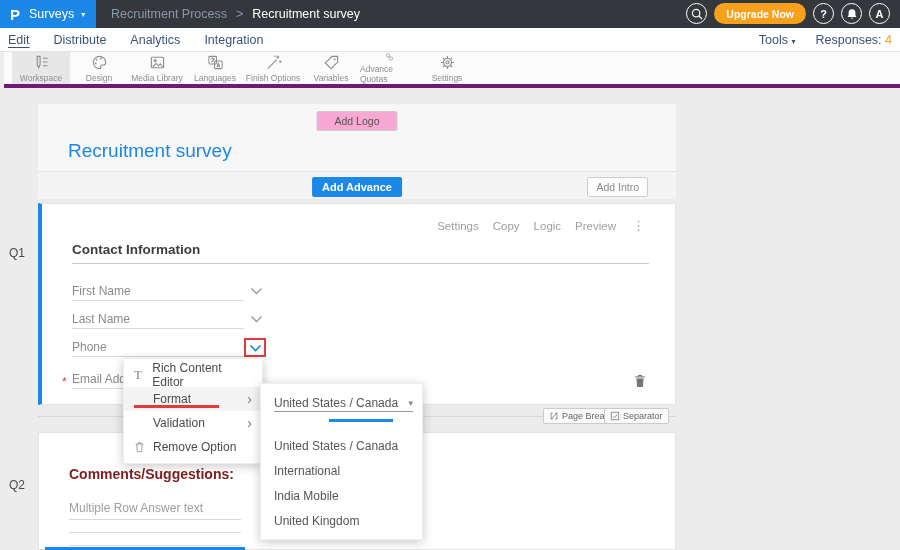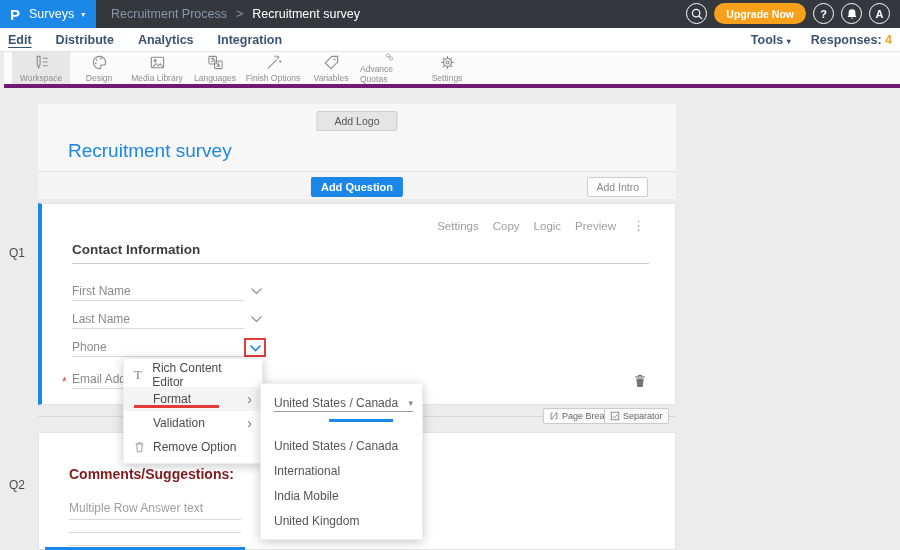--- a/index.html
+++ b/index.html
@@ -15,21 +15,21 @@
   .crumbs { margin-left:15px; font-size:12.5px; color:#8798ab; display:flex; gap:9px; align-items:center; }
   .crumb-current { color:#fff; }
   .top-right { position:absolute; right:10px; top:3px; display:flex; gap:7px; align-items:center; }
   .circle-btn { width:21px; height:21px; border:1.5px solid #fff; border-radius:50%; color:#fff;
     display:flex; align-items:center; justify-content:center; font-size:11px; font-weight:bold; cursor:pointer; }
   .upgrade-btn { height:21px; border-radius:11px; background:#f7a01b; color:#fff; font-size:10.5px; font-weight:bold;
     padding:0 12px; display:flex; align-items:center; cursor:pointer; }
 
   
   .tabbar { position:absolute; top:28px; left:0; width:900px; height:24px; background:#fff; border-bottom:1px solid #e3e3e3;
-    display:flex; align-items:center; padding:0 8px; font-size:12.5px; font-weight:700; color:#3a5375; z-index:5; }
+    display:flex; align-items:center; padding:0 8px; font-size:12.5px; font-weight:400; color:#3a5375; z-index:5; }
   .tab { margin-right:24px; cursor:pointer; }
   .tab.active { text-decoration:underline; text-underline-offset:3px; }
   .tab-right { margin-left:auto; display:flex; gap:20px; align-items:flex-start; }
   .tools-link { cursor:pointer; }
   .tools-caret { font-size:8px; }
   .responses { cursor:default; }
   .responses .count { color:#f7a01b; }
 
   
   .ribbon { position:absolute; top:52px; left:4px; width:900px; height:36px; background:#fbfbfb; border-bottom:4px solid #701a75;
@@ -41,21 +41,21 @@
   .saved-text { position:absolute; left:550px; top:63px; width:90px; text-align:right; font-size:10.5px; font-style:italic; color:#777; }
   .url-box { position:absolute; left:651px; top:59px; width:176px; height:22px; background:#fff; border:1px solid #ccc;
     display:flex; align-items:center; padding:0 5px; }
   .url-text { flex:1; font-size:10px; color:#555; white-space:nowrap; overflow:hidden; }
   .preview-btn { position:absolute; left:833px; top:59px; width:58px; height:22px; background:#1b87e6; border-radius:3px;
     color:#fff; font-size:11px; display:flex; align-items:center; justify-content:center; gap:4px; cursor:pointer; }
 
   
   .gutter-label { position:absolute; font-size:12px; color:#4a4a4a; }
   .survey-head { position:absolute; left:38px; top:104px; width:638px; height:68px; background:#f7f7f7; border-bottom:1px solid #e2e2e2; }
-  .add-logo-btn { position:absolute; left:50%; transform:translateX(-50%); top:7px; background:#e5e5e5; border:1px solid #ccc;
+  .add-logo-btn { position:absolute; left:50%; transform:translateX(-50%); top:7px; background:#f9a8d4; border:1px solid #ccc;
     border-radius:2px; font-size:10.5px; color:#555; padding:3px 17px; cursor:pointer; }
   .survey-title { position:absolute; left:30px; top:36px; font-size:19px; color:#1b87e6; }
   .add-row { position:absolute; left:38px; top:172px; width:638px; height:27px; background:#f4f4f4; }
   .add-question-btn { position:absolute; left:50%; transform:translateX(-50%); top:5px; background:#1b87e6; color:#fff;
     font-size:11px; font-weight:bold; padding:4px 10px; border-radius:2px; cursor:pointer; }
   .add-intro-btn { position:absolute; right:28px; top:5px; background:#fdfdfd; border:1px solid #ccc; color:#8a8a8a;
     font-size:10.5px; padding:3px 8px; border-radius:2px; cursor:pointer; }
 
   
   .qcard { position:absolute; left:38px; width:638px; background:#fff; border:1px solid #e4e4e4; }
@@ -244,21 +244,21 @@
   </div>
 
   <div class="gutter-label" style="left:9px; top:246px;">Q1</div>
   <div class="gutter-label" style="left:9px; top:478px;">Q2</div>
 
   <div class="survey-head">
     <div class="add-logo-btn">Add Logo</div>
     <div class="survey-title">Recruitment survey</div>
   </div>
   <div class="add-row">
-    <div class="add-question-btn">Add Question</div>
+    <div class="add-question-btn">Add Advance</div>
     <div class="add-intro-btn">Add Intro</div>
   </div>
 
   <div class="qcard q1-card">
     <div class="q1-actions">
       <span>Settings</span>
       <span>Copy</span>
       <span>Logic</span>
       <span>Preview</span>
       <span class="kebab">⋮</span>

